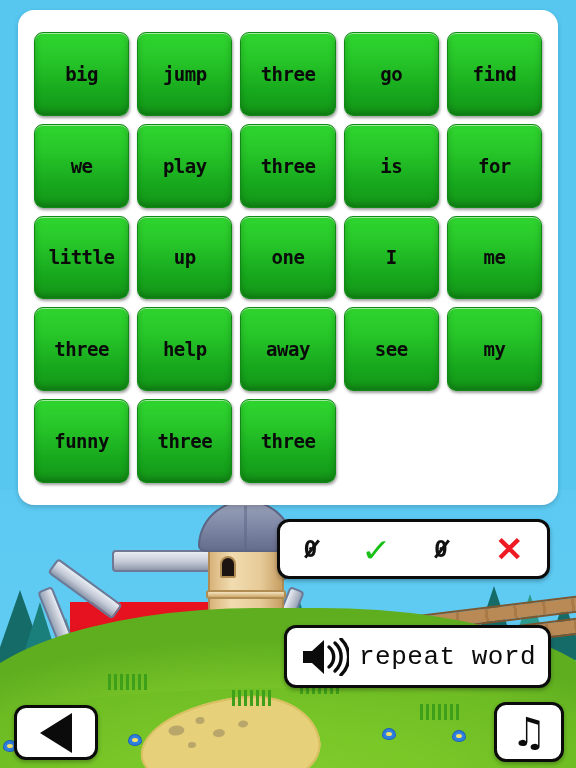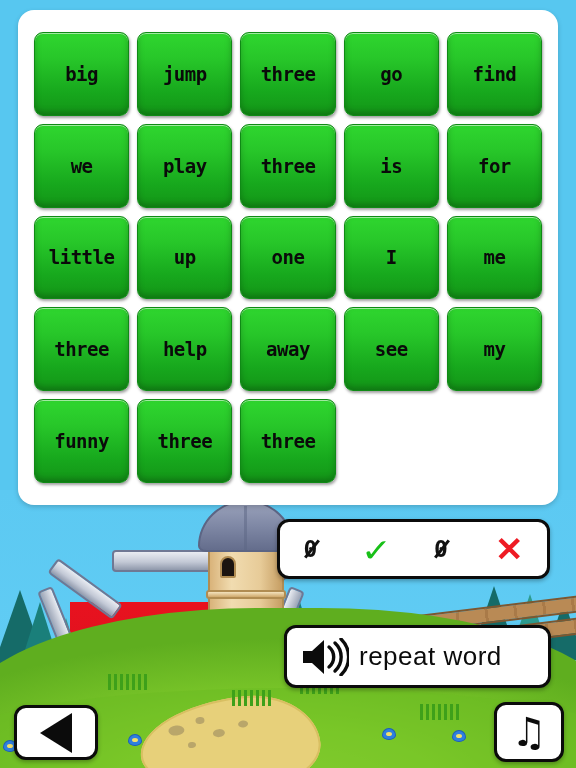--- a/index.html
+++ b/index.html
@@ -236,21 +236,21 @@
   .repeat-btn {
     position: absolute; left: 284px; top: 625px; width: 267px; height: 63px;
     background: #fff; border: 3px solid #0b0b0b; border-radius: 12px;
     display: flex; align-items: center; gap: 10px;
     padding-left: 14px;
     cursor: pointer;
     box-shadow: 0 2px 4px rgba(0,0,0,.3);
   }
   .speaker { position: relative; width: 48px; height: 38px; flex: none; }
   .repeat-label {
-    font-family: Liberation Sans, sans-serif;
+    font-family: Liberation Mono, monospace;
     font-size: 26px; color: #0b0b0b; letter-spacing: .5px;
   }
 
   
   .corner-btn {
     position: absolute;
     background: #fff; border: 3px solid #0b0b0b; border-radius: 12px;
     display: flex; align-items: center; justify-content: center;
     cursor: pointer;
     box-shadow: 0 2px 4px rgba(0,0,0,.3);

